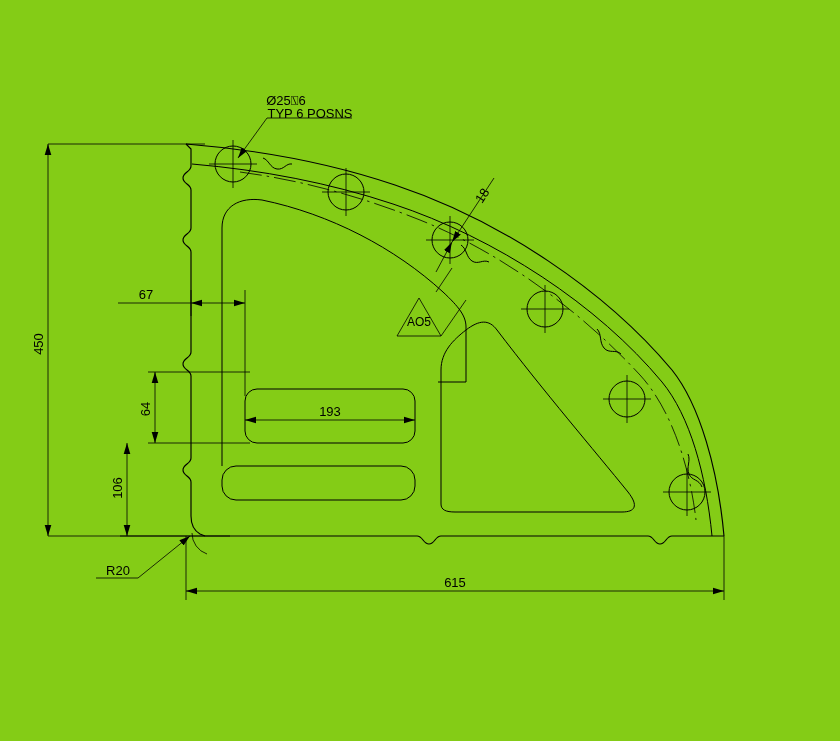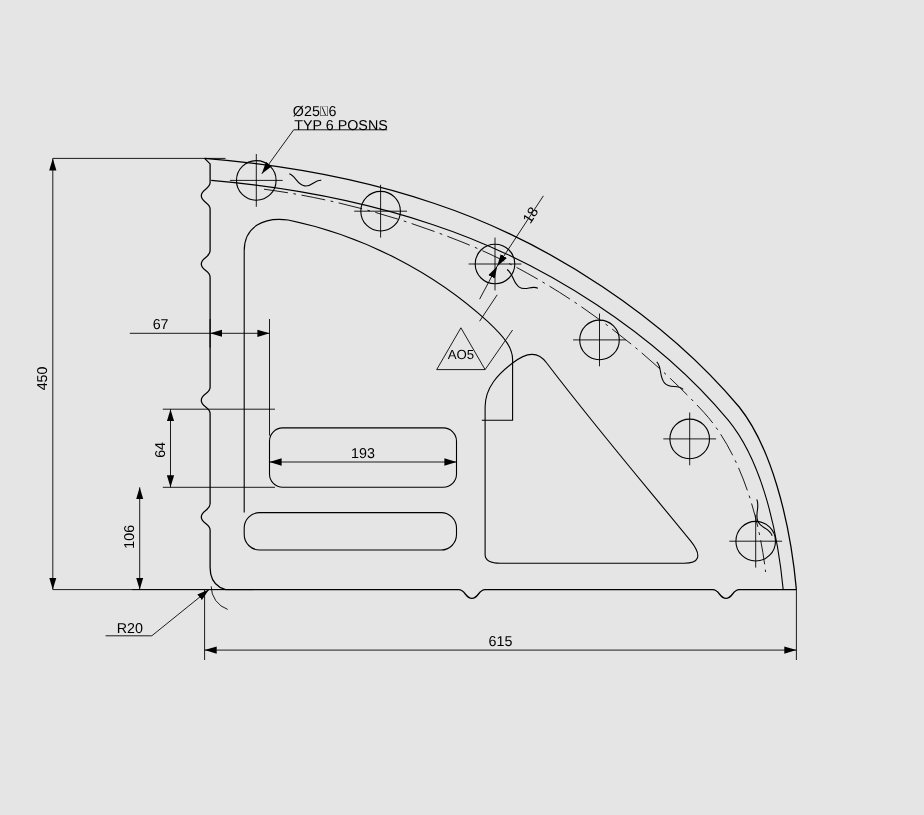--- a/index.html
+++ b/index.html
@@ -10,21 +10,21 @@
   body {
     width: 840px;
     height: 741px;
     font-family: "Liberation Sans", sans-serif;
     overflow: hidden;
   }
   #drawing-root {
     position: relative;
     width: 840px;
     height: 741px;
-    background: #e5e5e5;
+    background: #84cc16;
   }
   svg#cad {
     display: block;
     width: 840px;
     height: 741px;
   }
   .obj   { fill: none; stroke: #000000; stroke-width: 1; }
   .objl  { fill: none; stroke: #000000; stroke-width: 1.15; }
   .thin  { fill: none; stroke: #000000; stroke-width: 0.8; }
   .dim   { fill: none; stroke: #000000; stroke-width: 0.8; }

